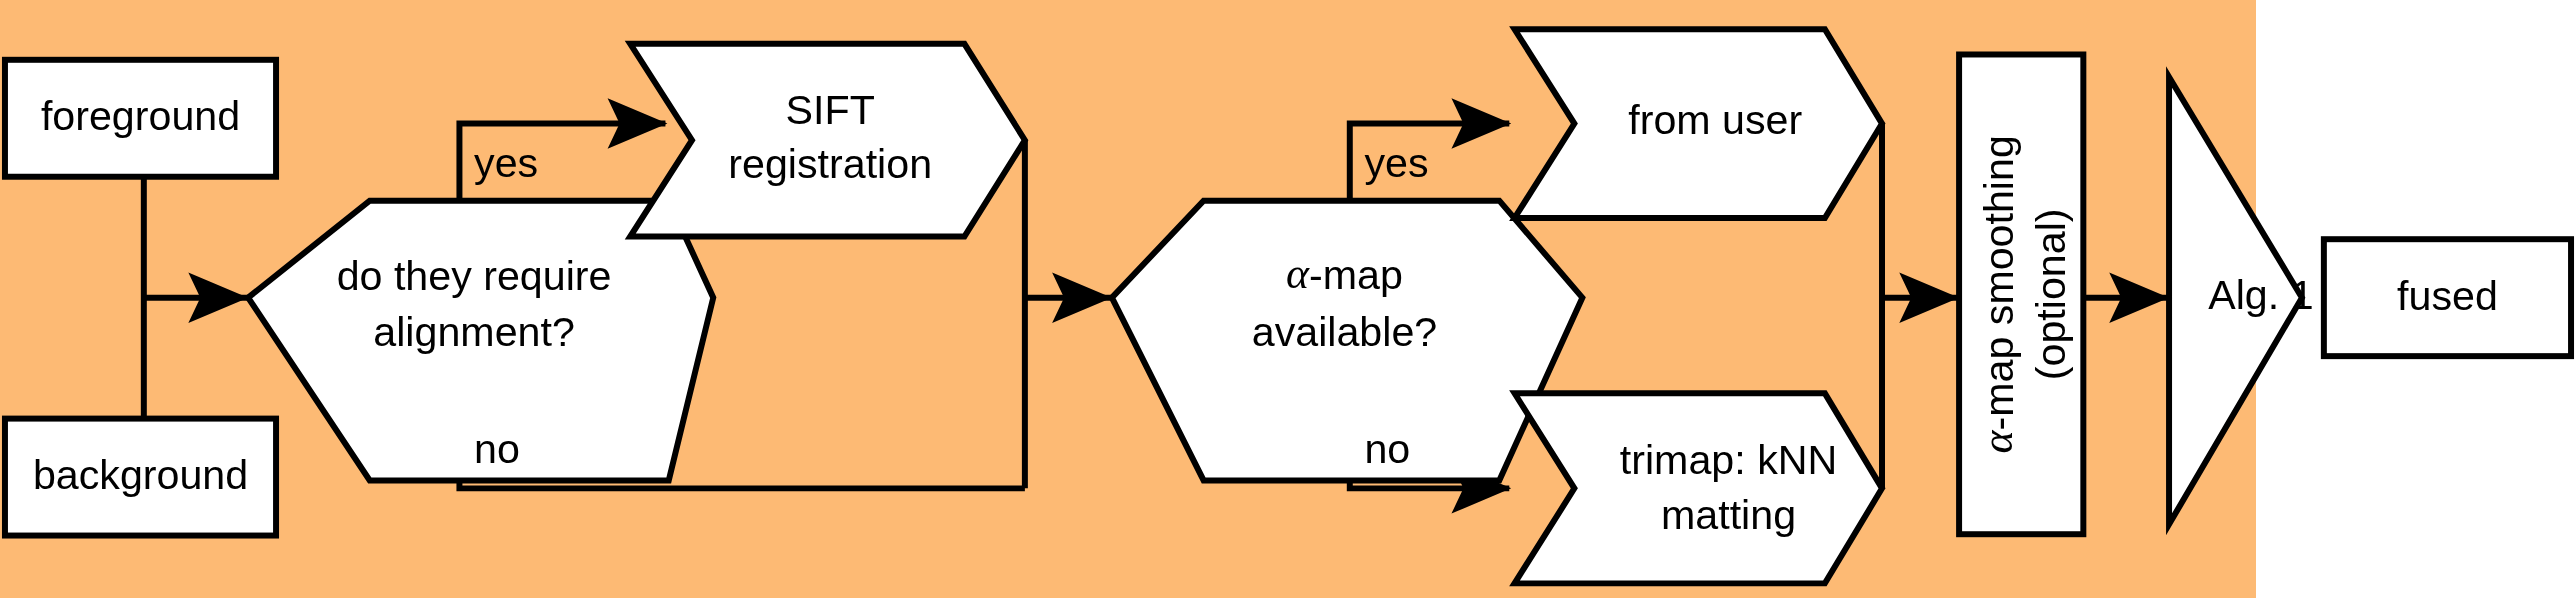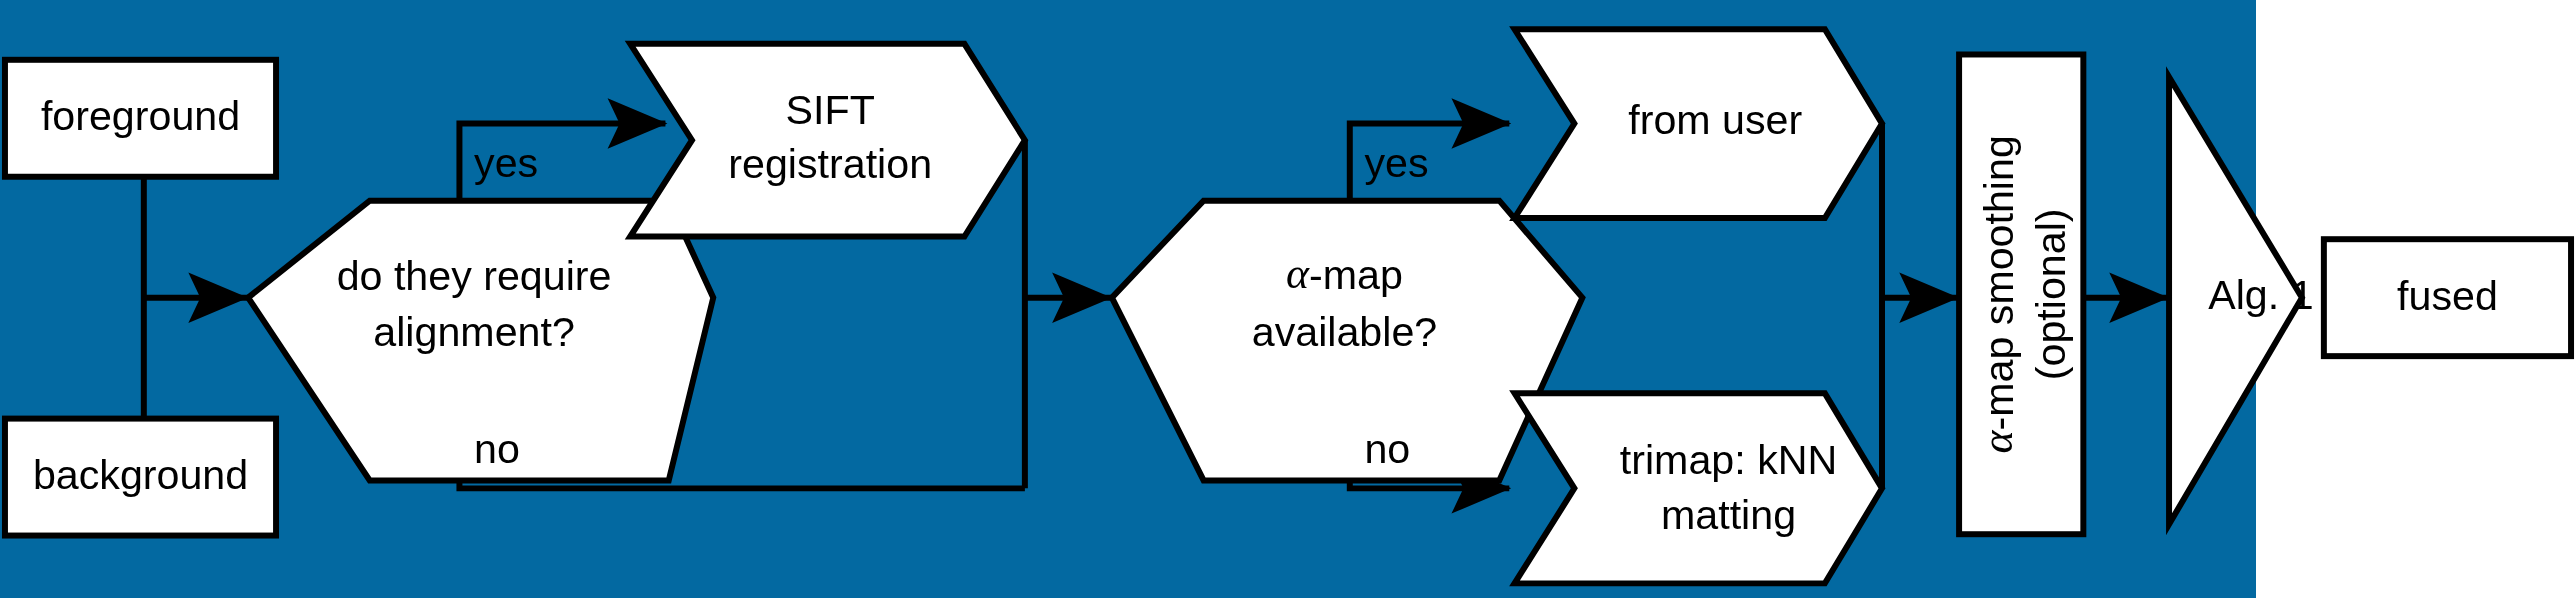--- a/index.html
+++ b/index.html
@@ -10,21 +10,21 @@
   body {
     width: 2576px;
     height: 598px;
     overflow: hidden;
     font-family: "Liberation Sans", sans-serif;
   }
   #flow-root {
     position: relative;
     width: 2256px;
     height: 598px;
-    background: #0369a1;
+    background: #fdba74;
   }
   svg#flow-svg {
     display: block;
     width: 2576px;
     height: 598px;
   }
   .shape {
     fill: #ffffff;
     stroke: #000000;
     stroke-width: 9;

